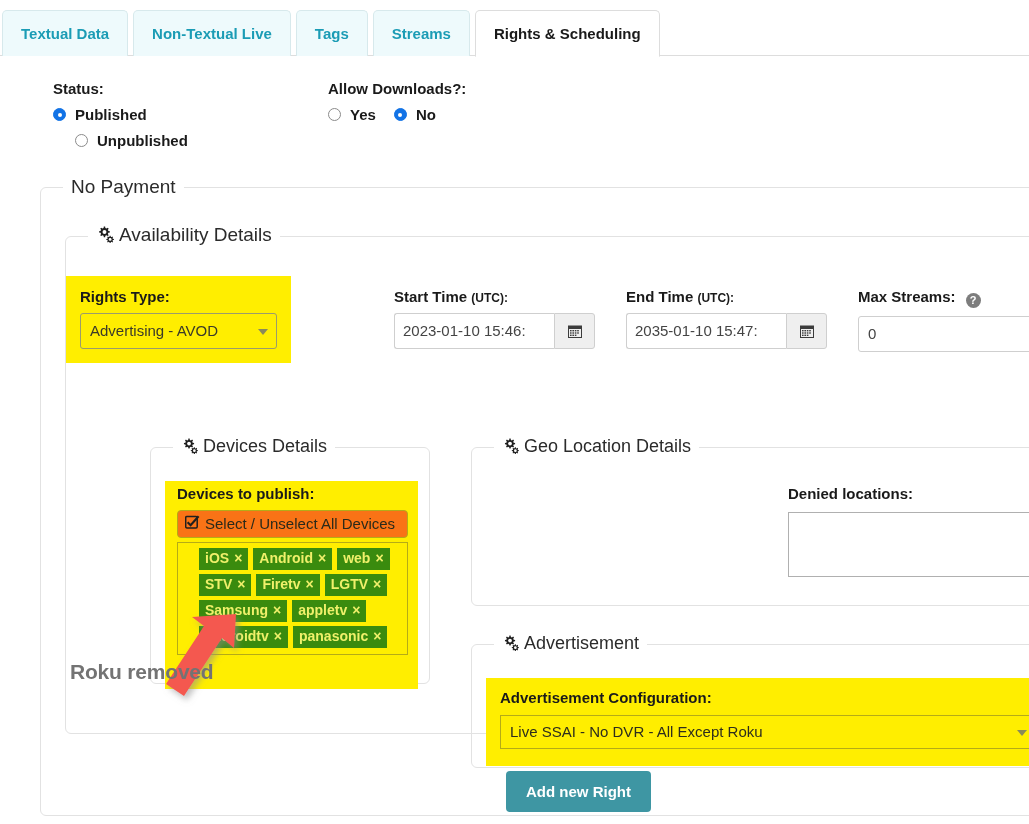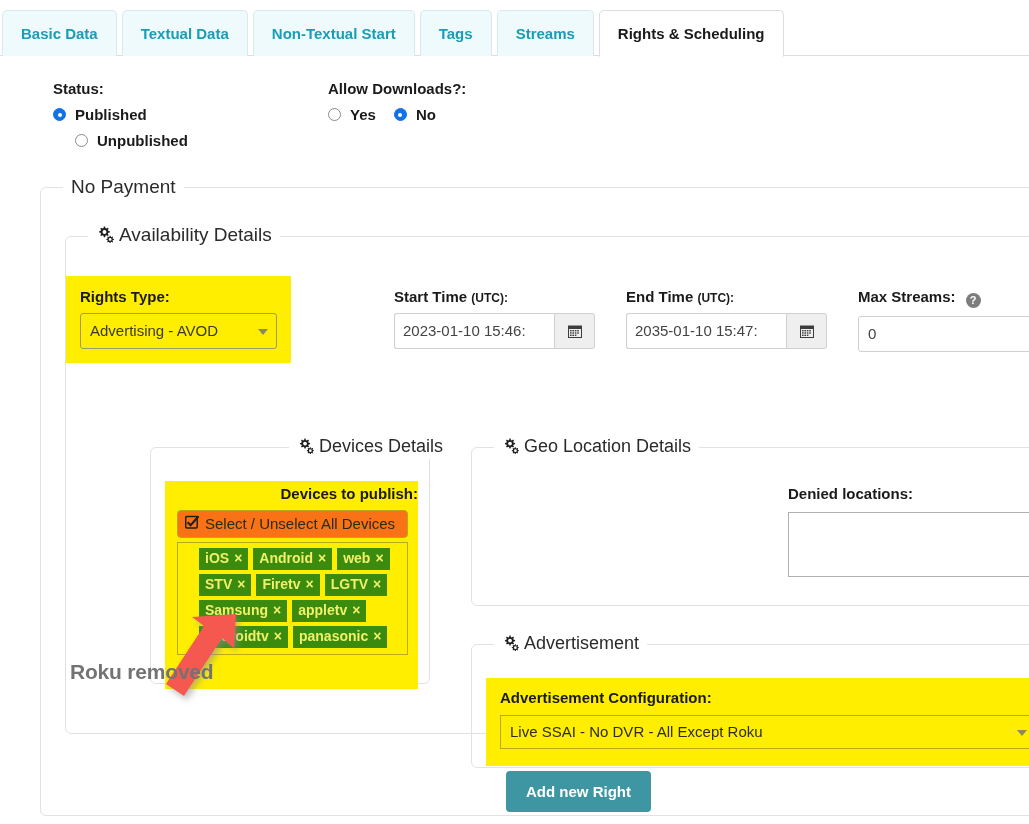--- a/index.html
+++ b/index.html
@@ -77,21 +77,21 @@
   }
   legend {
     font-size: 19px; color: #2b2b2b; font-weight: normal;
     padding: 0 8px; margin-left: 22px;
   }
   legend.small { font-size: 18px; }
   .cogs { display:inline-block; vertical-align: -2px; margin-right: 4px; }
 
   #fs-nopayment { left: 40px; top: 176px; width: 1030px; height: 640px; }
   #fs-avail { left: 24px; top: 26px; width: 1008px; height: 510px; }
-  #fs-devices { left: 84px; top: 188px; width: 280px; height: 248px; text-align: right; }
+  #fs-devices { left: 84px; top: 188px; width: 280px; height: 248px; }
   #fs-geo { left: 405px; top: 188px; width: 627px; height: 170px; }
   #fs-ads { left: 405px; top: 385px; width: 627px; height: 135px; }
 
   
   .avail-grid { position: absolute; left: 0; top: 28px; width: 100%; }
   .cell { position: absolute; }
   .cell-label { font-weight: bold; font-size: 15px; color:#1a1a1a; margin-bottom: 8px; white-space: nowrap;}
   .utc { font-weight: bold; font-size: 12px; }
 
   .hl { background: #ffee00; }
@@ -193,23 +193,22 @@
     font-size: 21px; font-weight: bold; color:#737373; letter-spacing: -0.2px;
   }
 </style>
 </head>
 <body>
 
 <div id="page">
 
   <div class="tabbar">
     <div class="tabs" id="tabs-container">
-        <div class="tab">Basic Data</div>
         <div class="tab">Textual Data</div>
-        <div class="tab">Non-Textual Start</div>
+        <div class="tab">Non-Textual Live</div>
         <div class="tab">Tags</div>
         <div class="tab">Streams</div>
         <div class="tab active">Rights &amp; Scheduling</div>
       </div>
   </div>
 
   <div class="statusrow">
     <div class="fieldlabel">Status:</div>
     <div class="radioline">
       <span class="radio checked"></span>

